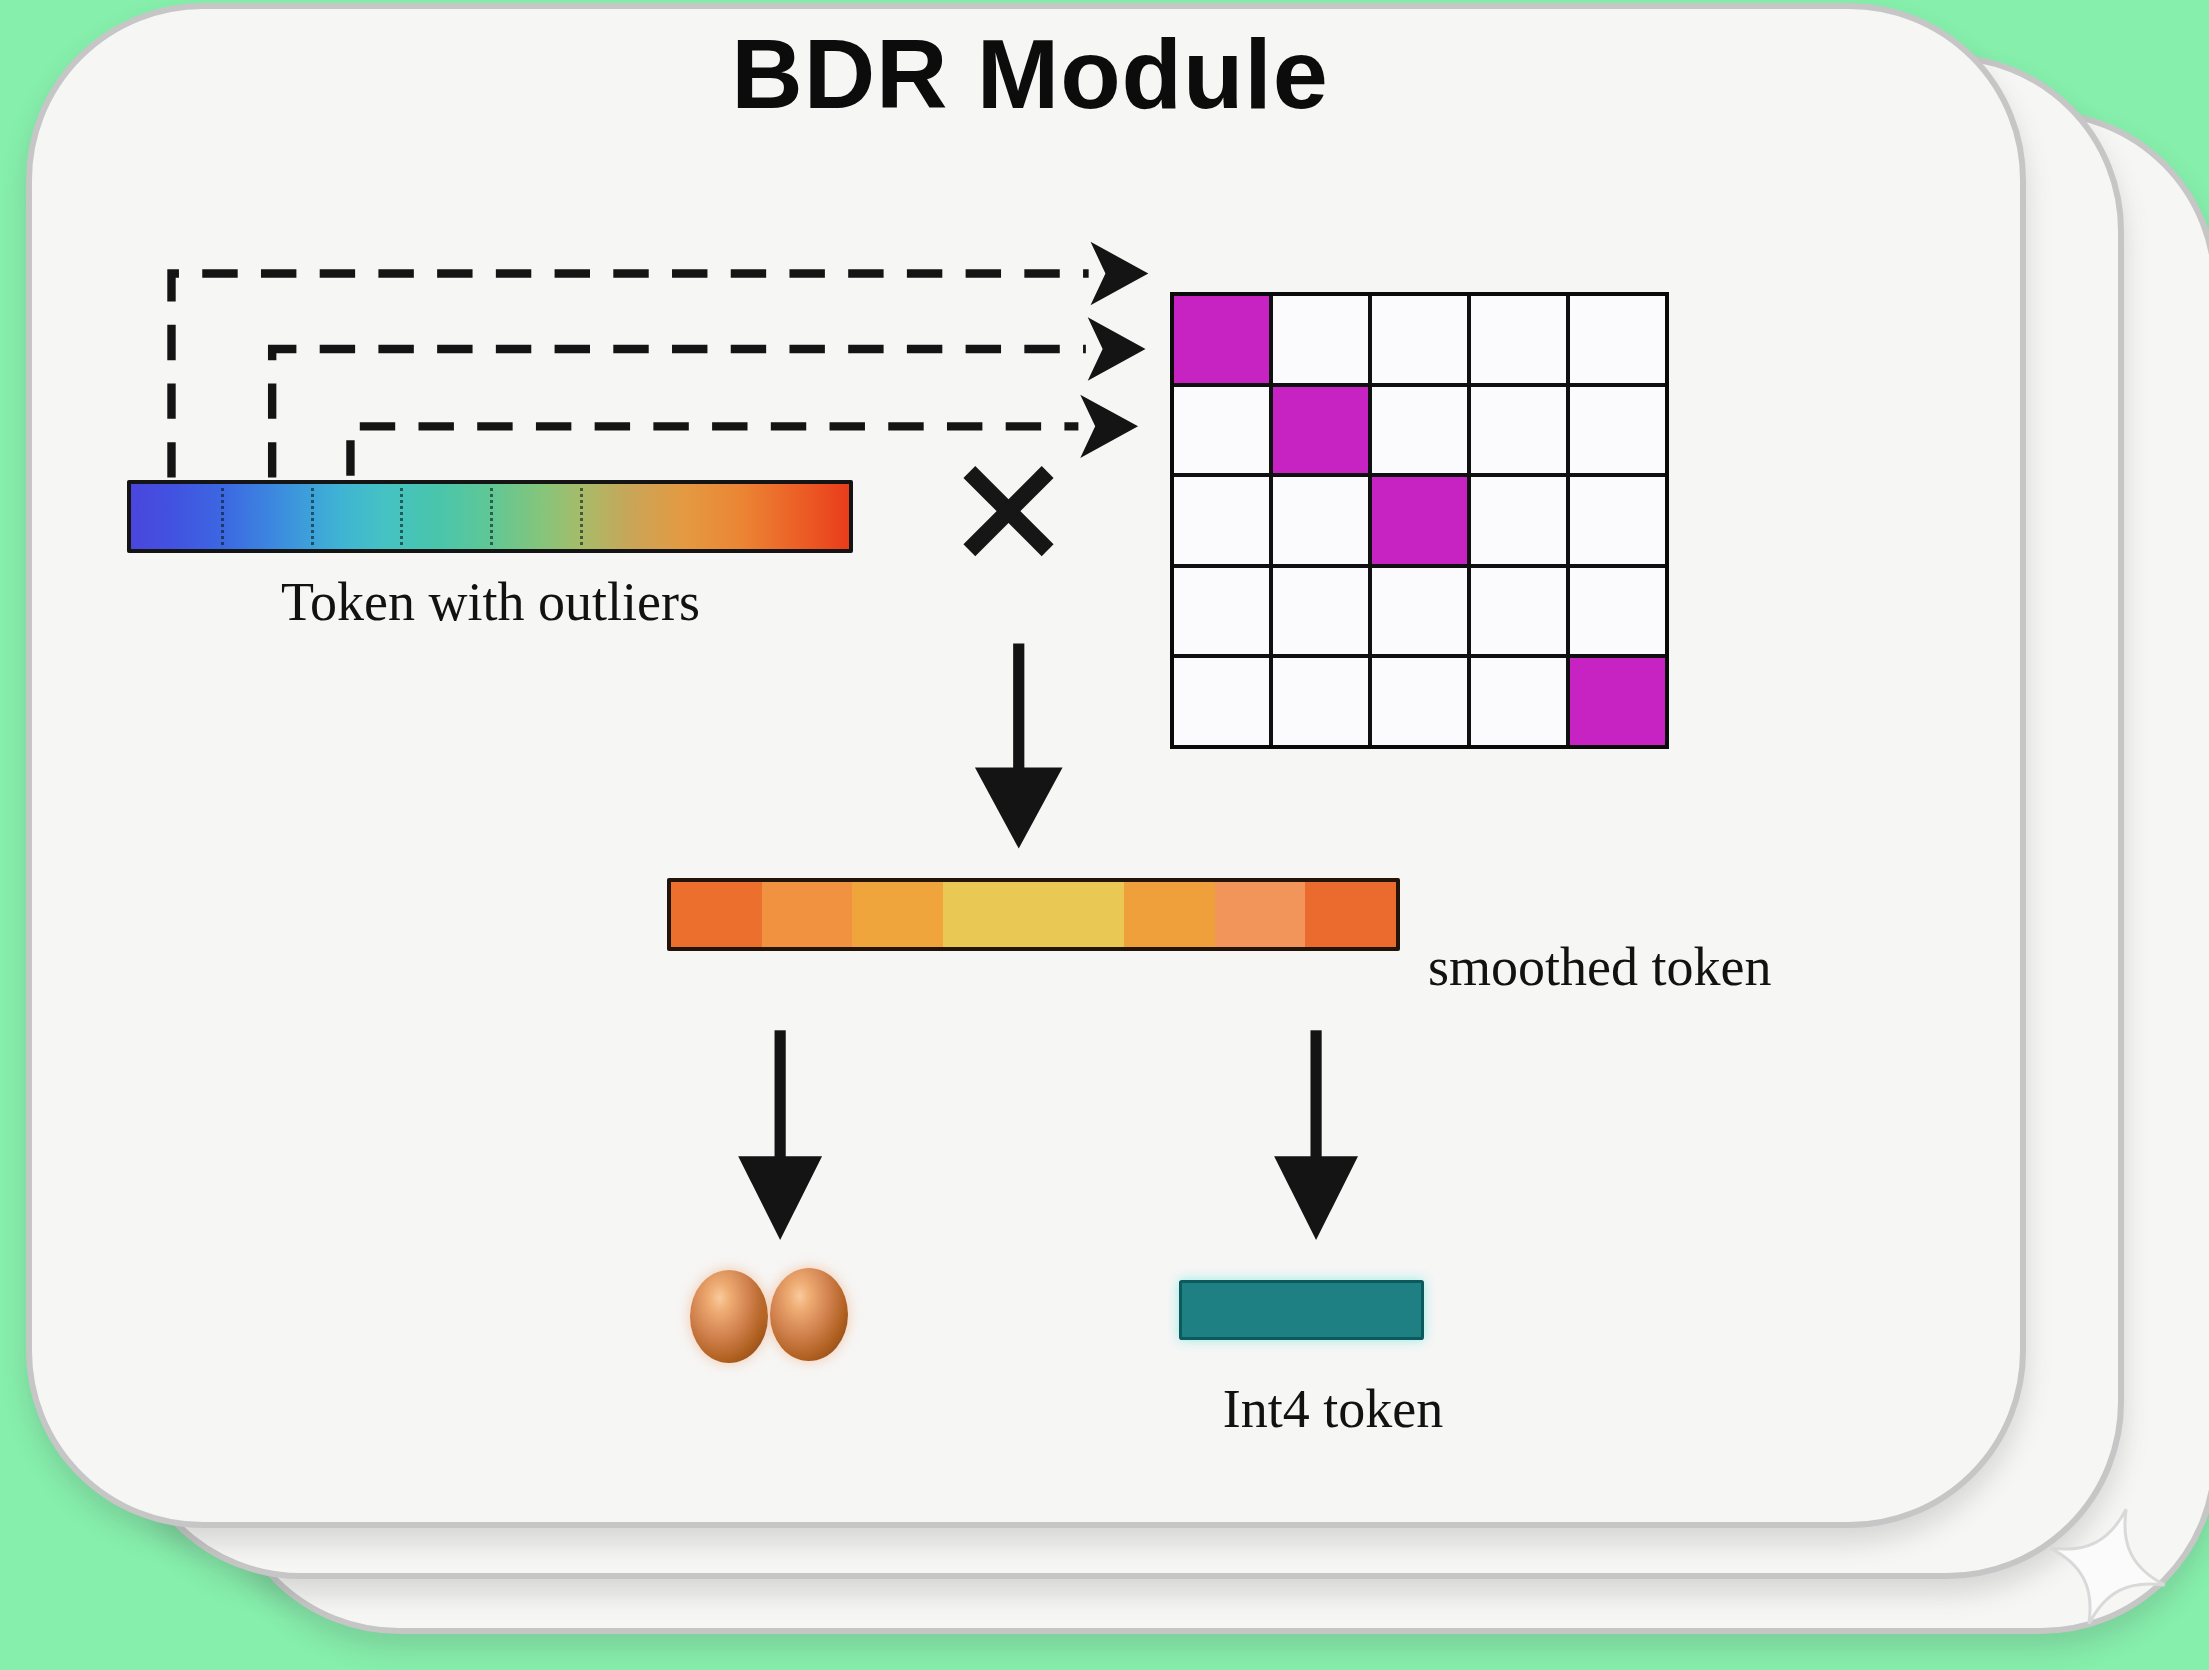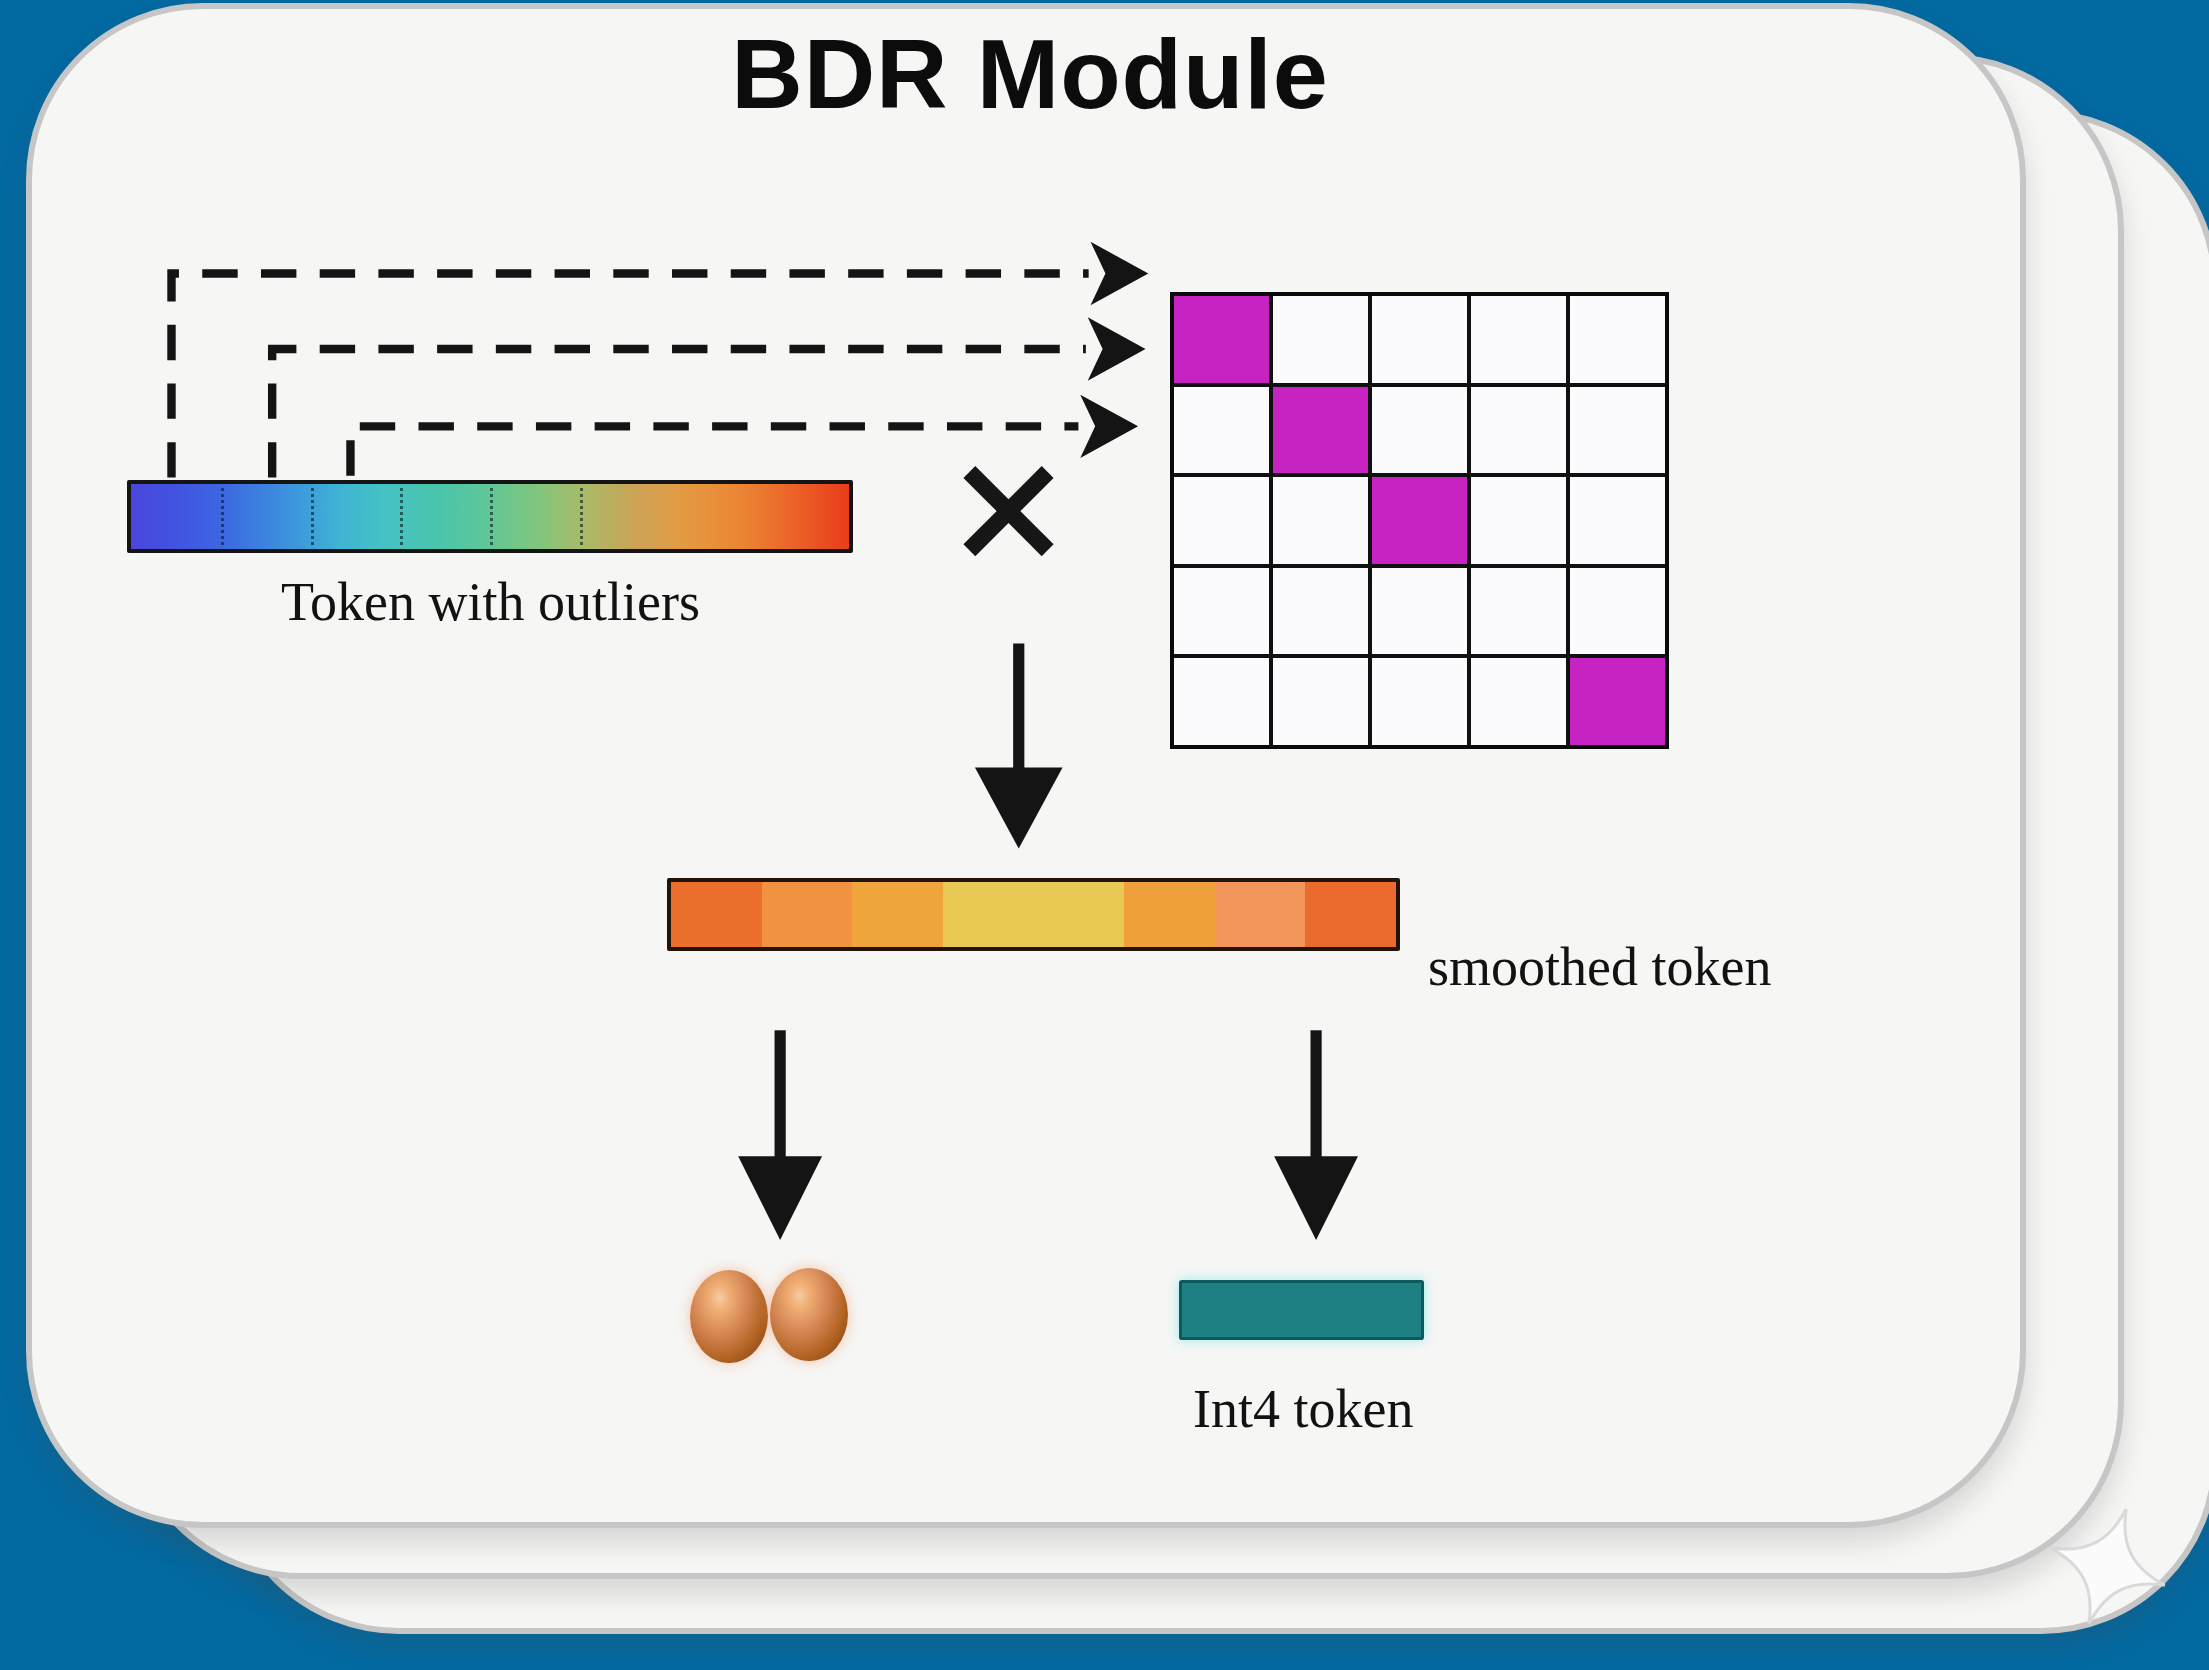--- a/index.html
+++ b/index.html
@@ -1,31 +1,31 @@
 <!DOCTYPE html>
 <html style="--magenta: #c623c2; --teal: #1f8084;font-size:15px"><head>
 <meta charset="utf-8">
 <style>
   html,body{margin:0;padding:0;background:#ffffff;}
   .canvas{position:relative;width:2209px;height:1671px;overflow:hidden;
-          font-family:"Liberation Serif", serif;background:#0369a1;}
+          font-family:"Liberation Serif", serif;background:#86efac;}
   .card{position:absolute;background:#f6f6f5;border:6.5px solid #c6c6c6;
         border-radius:177px;box-shadow:0 15px 26px rgba(70,70,70,0.18);}
   #card-back{left:222px;top:110px;width:1984px;height:1512px;}
   #card-mid{left:124px;top:54px;width:1988px;height:1513px;}
   #card-front{left:26px;top:2.8px;width:1988px;height:1513px;}
   .title{position:absolute;left:0;top:17px;width:2060px;text-align:center;
          font-family:"Liberation Sans", sans-serif;font-weight:700;
          font-size:99px;color:#0c0c0c;letter-spacing:0.9px;}
   .serif-label{position:absolute;color:#121212;font-size:54px;white-space:nowrap;}
   #matrix-label{left:1163px;top:207px;}
   #token-label{left:211px;top:571px;width:559px;text-align:center;}
   #smoothed-label{left:1428px;top:936px;font-family:Liberation Serif, serif;}
   #scale-label{left:396px;top:1378px;width:653px;text-align:center;}
-  #int4-label{left:1193px;top:1378px;width:280px;}
+  #int4-label{left:1193px;top:1378px;width:280px;text-align:center;}
 
   #hadamard-grid{position:absolute;left:1170px;top:292px;width:499px;height:457px;
         background:#101010;border:4.7px solid #0a0a0a;display:grid;grid-gap:3.7px;
         box-sizing:border-box;}
   .cell{background:#fbfafc;}
   .cell.filled{background:var(--magenta);}
 
   #token-bar{position:absolute;left:127px;top:480px;width:726px;height:73px;
         border:4.7px solid #141414;border-radius:1.9px;box-sizing:border-box;}
   .divider{position:absolute;top:6%;height:88%;width:0;

